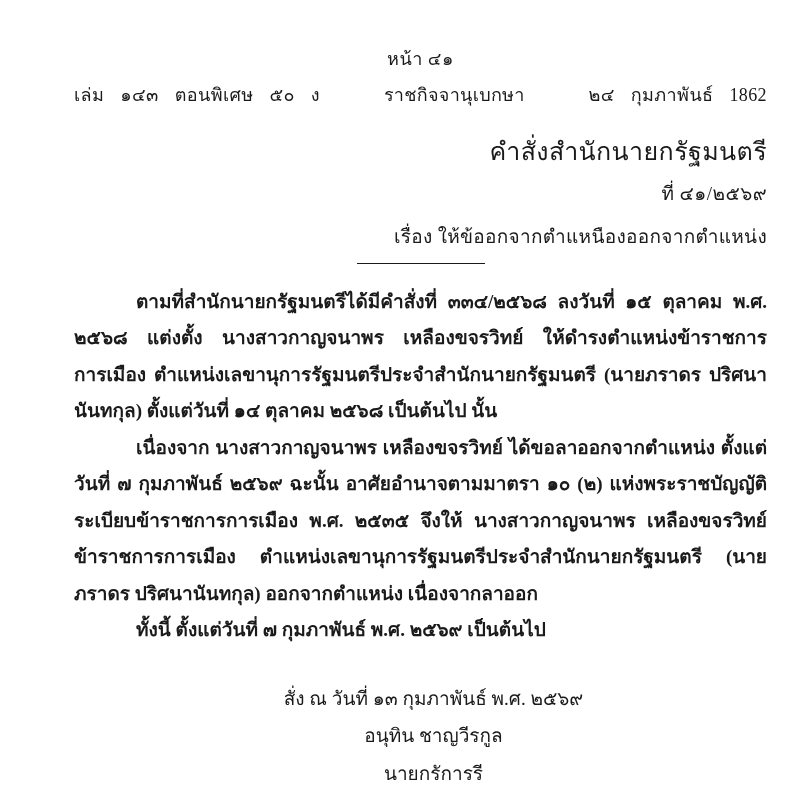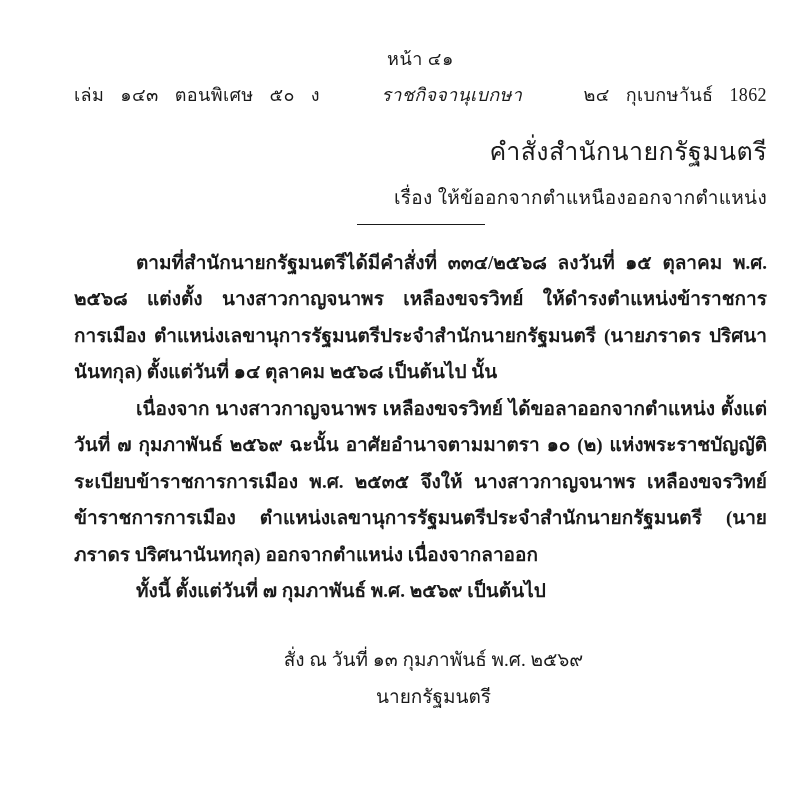--- a/index.html
+++ b/index.html
@@ -51,21 +51,20 @@
     margin-right: 11px;
   }
   .header-left span:last-child,
   .header-right span:last-child {
     margin-right: 0;
   }
   .header-center {
     flex: 1 1 auto;
     text-align: center;
     letter-spacing: 0.3px;
-    font-style: italic;
   }
 
   
   .title-block {
     text-align: right;
     margin-top: 26px;
   }
   .doc-title {
     font-size: 25px;
     letter-spacing: 0.4px;
@@ -130,36 +129,38 @@
       <div class="header-left">
         <span>เล่ม</span>
         <span>๑๔๓</span>
         <span>ตอนพิเศษ</span>
         <span>๕๐</span>
         <span>ง</span>
       </div>
       <div class="header-center">ราชกิจจานุเบกษา</div>
       <div class="header-right">
         <span>๒๔</span>
-        <span>กุเบกษาันธ์</span>
+        <span>กุมภาพันธ์</span>
         <span>1862</span>
       </div>
     </div>
   </div>
 
   <div class="title-block">
     <div class="doc-title">คำสั่งสำนักนายกรัฐมนตรี</div>
+    <div class="doc-number">ที่  ๔๑/๒๕๖๙</div>
     <div class="doc-subject">เรื่อง  ให้ข้ออกจากตำแหนืองออกจากตำแหน่ง</div>
     <div class="rule"></div>
   </div>
 
   <div class="body-text">
     <p>ตามที่สำนักนายกรัฐมนตรีได้มีคำสั่งที่ ๓๓๔/๒๕๖๘ ลงวันที่ ๑๕ ตุลาคม พ.ศ. ๒๕๖๘ แต่งตั้ง นางสาวกาญจนาพร เหลืองขจรวิทย์ ให้ดำรงตำแหน่งข้าราชการการเมือง ตำแหน่งเลขานุการรัฐมนตรีประจำสำนักนายกรัฐมนตรี (นายภราดร ปริศนานันทกุล) ตั้งแต่วันที่ ๑๔ ตุลาคม ๒๕๖๘ เป็นต้นไป นั้น</p>
     <p>เนื่องจาก นางสาวกาญจนาพร เหลืองขจรวิทย์ ได้ขอลาออกจากตำแหน่ง ตั้งแต่วันที่ ๗ กุมภาพันธ์ ๒๕๖๙ ฉะนั้น อาศัยอำนาจตามมาตรา ๑๐ (๒) แห่งพระราชบัญญัติระเบียบข้าราชการการเมือง พ.ศ. ๒๕๓๕ จึงให้ นางสาวกาญจนาพร เหลืองขจรวิทย์ ข้าราชการการเมือง ตำแหน่งเลขานุการรัฐมนตรีประจำสำนักนายกรัฐมนตรี (นายภราดร ปริศนานันทกุล) ออกจากตำแหน่ง เนื่องจากลาออก</p>
     <p>ทั้งนี้ ตั้งแต่วันที่ ๗ กุมภาพันธ์ พ.ศ. ๒๕๖๙ เป็นต้นไป</p>
   </div>
 
   <div class="signature">
     <div class="sig-date">สั่ง  ณ  วันที่  ๑๓  กุมภาพันธ์  พ.ศ.  ๒๕๖๙</div>
-    <div class="sig-position">นายกรัฐมนตรี</div>
+    <div class="sig-name">อนุทิน  ชาญวีรกูล</div>
+    <div class="sig-position">นายกรัการรี</div>
   </div>
 
 </div>
 
 </body></html>

